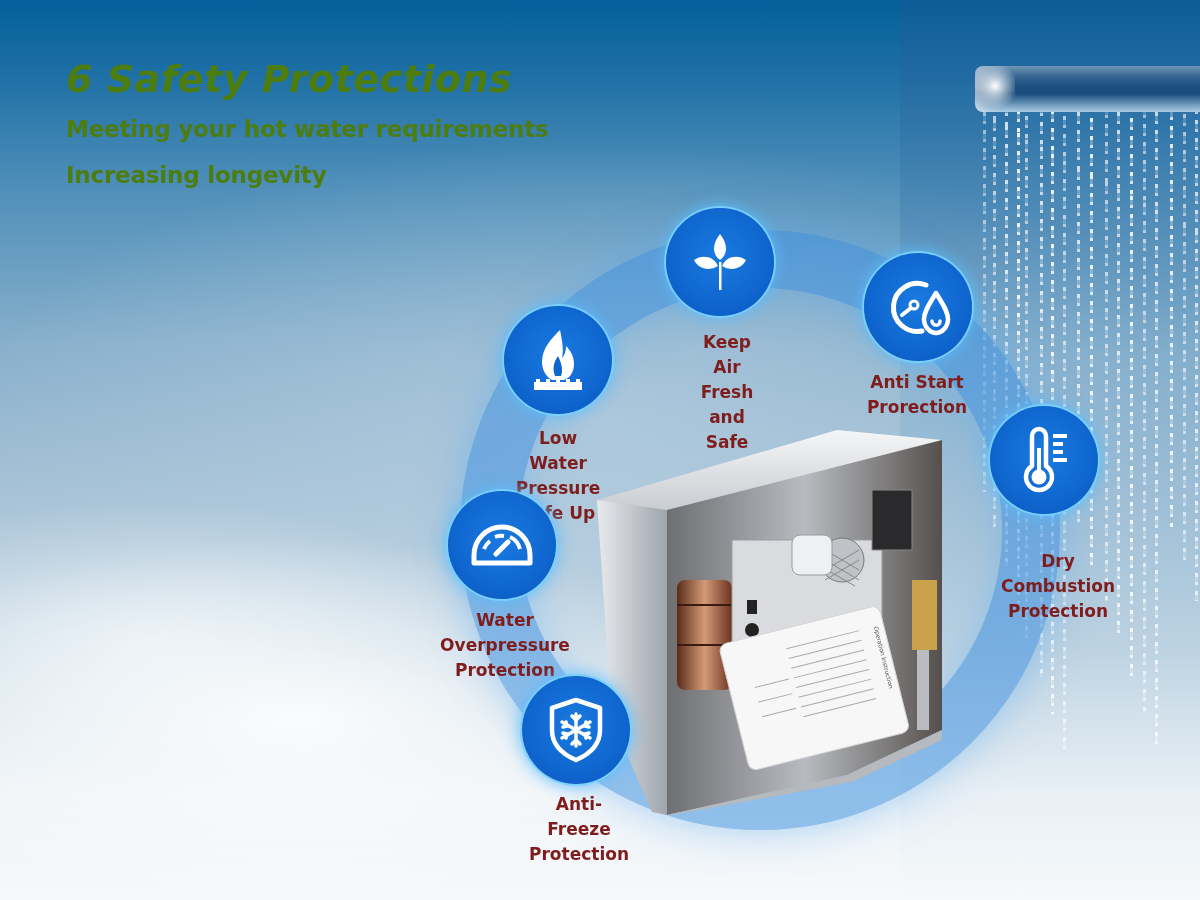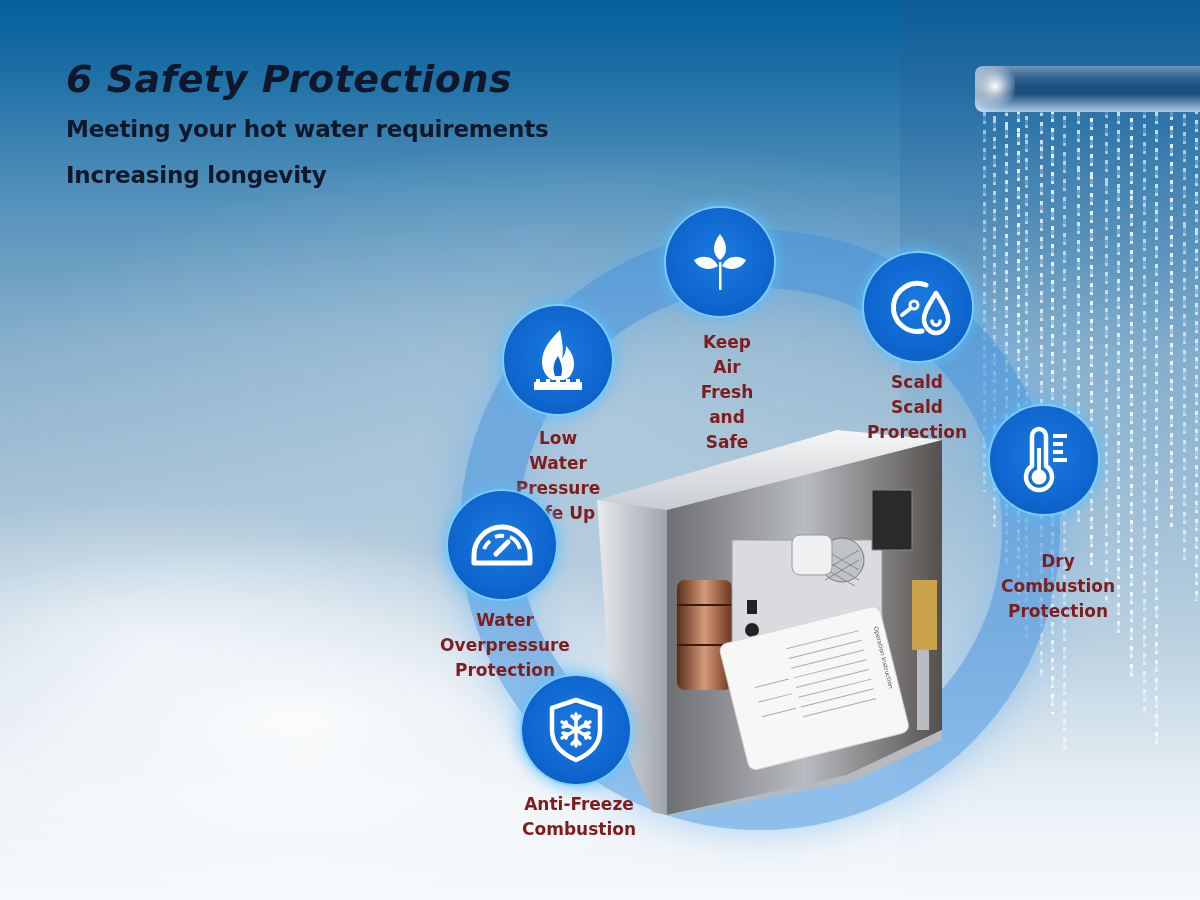--- a/index.html
+++ b/index.html
@@ -19,21 +19,21 @@
         border-radius: 8px 0 0 8px; box-shadow: inset 8px 0 20px rgba(255,255,255,0.7); }
   .shower-head::before { content: ""; position: absolute; left: 0; top: 0; width: 40px; height: 46px;
         background: radial-gradient(circle at 20px 20px, #fff, rgba(255,255,255,0) 70%); }
   .streams { position: absolute; left: 965px; top: 112px; width: 235px; height: 700px; }
   .stream { position: absolute; top: 0; width: 3px;
         background: repeating-linear-gradient(180deg, rgba(255,255,255,0.95) 0 4px, rgba(255,255,255,0.3) 4px 9px, rgba(255,255,255,0.85) 9px 12px, rgba(255,255,255,0) 12px 18px);
         filter: blur(0.3px); }
   .ring { position: absolute; left: 460px; top: 230px; width: 600px; height: 600px; border-radius: 50%;
         border: 58px solid rgba(64,146,224,0.55); box-sizing: border-box;
         box-shadow: 0 0 40px rgba(90,170,240,0.5), inset 0 0 40px rgba(90,170,240,0.4); }
-  .heading { position: absolute; left: 66px; top: 52px; color: #0f172a; }
+  .heading { position: absolute; left: 66px; top: 52px; color: #4d7c0f; }
   .title { font-family: "DejaVu Sans", sans-serif; font-weight: bold; font-style: italic;
         font-size: 38px; letter-spacing: 0.5px; margin: 0; line-height: 54px; }
   .sub { font-family: "DejaVu Sans", sans-serif; font-weight: bold; font-size: 23px;
         margin: 0; line-height: 46px; letter-spacing: -0.2px; }
   .product { position: absolute; left: 597px; top: 430px; width: 345px; height: 385px; }
   .feature { position: absolute; }
   .badge { position: absolute; width: 108px; height: 108px; border-radius: 50%;
         background: radial-gradient(circle at 50% 45%, #1a7ae0 0%, #0f66cf 60%, #0b55b8 100%);
         box-shadow: 0 0 0 2px rgba(120,210,255,0.9), 0 0 14px 4px rgba(90,190,255,0.7);
         display: flex; align-items: center; justify-content: center; }
@@ -178,21 +178,21 @@
 <div class="feature">
   <div class="badge" style="left:864px;top:253px;">
     <svg viewBox="0 0 72 72">
       <path d="M44 14 A24 24 0 1 0 40 60" fill="none" stroke="#fff" stroke-width="5" stroke-linecap="round"></path>
       <circle cx="32" cy="34" r="4" fill="none" stroke="#fff" stroke-width="3"></circle>
       <line x1="29" y1="37" x2="20" y2="44" stroke="#fff" stroke-width="4" stroke-linecap="round"></line>
       <path d="M54 22 C48 32 42 40 42 48 C42 56 48 62 54 62 C60 62 66 56 66 48 C66 40 60 32 54 22 Z" fill="none" stroke="#fff" stroke-width="4.5" stroke-linejoin="round"></path>
       <path d="M50 50 C50 55 58 56 58 50" fill="none" stroke="#fff" stroke-width="3.5" stroke-linecap="round"></path>
     </svg>
   </div>
-  <div class="label" style="left:917px;top:370px;">Scald Scald
+  <div class="label" style="left:917px;top:370px;">Anti Start
 Prorection</div>
 </div>
 
 <div class="feature">
   <div class="badge" style="left:990px;top:406px;">
     <svg viewBox="0 0 72 72">
       <path d="M24 12 A7 7 0 0 1 38 12 L38 42 A13 13 0 1 1 24 42 Z" fill="none" stroke="#fff" stroke-width="4.5" stroke-linejoin="round"></path>
       <circle cx="31" cy="53" r="7.5" fill="#fff"></circle>
       <rect x="29" y="24" width="4" height="30" fill="#fff"></rect>
       <rect x="45" y="10" width="14" height="4" fill="#fff"></rect>
@@ -229,14 +229,14 @@
         <line x1="22" y1="44" x2="50" y2="28"></line>
         <polyline points="32,22 36,26 40,22" fill="none"></polyline>
         <polyline points="32,50 36,46 40,50" fill="none"></polyline>
         <polyline points="23,33 27,32 26,28" fill="none"></polyline>
         <polyline points="49,39 45,40 46,44" fill="none"></polyline>
         <polyline points="23,39 27,40 26,44" fill="none"></polyline>
         <polyline points="49,33 45,32 46,28" fill="none"></polyline>
       </g>
     </svg>
   </div>
-  <div class="label" style="left:579px;top:792px;">Anti-Freeze Combustion</div>
+  <div class="label" style="left:579px;top:792px;">Anti-Freeze Protection</div>
 </div>
 
 </body></html>

